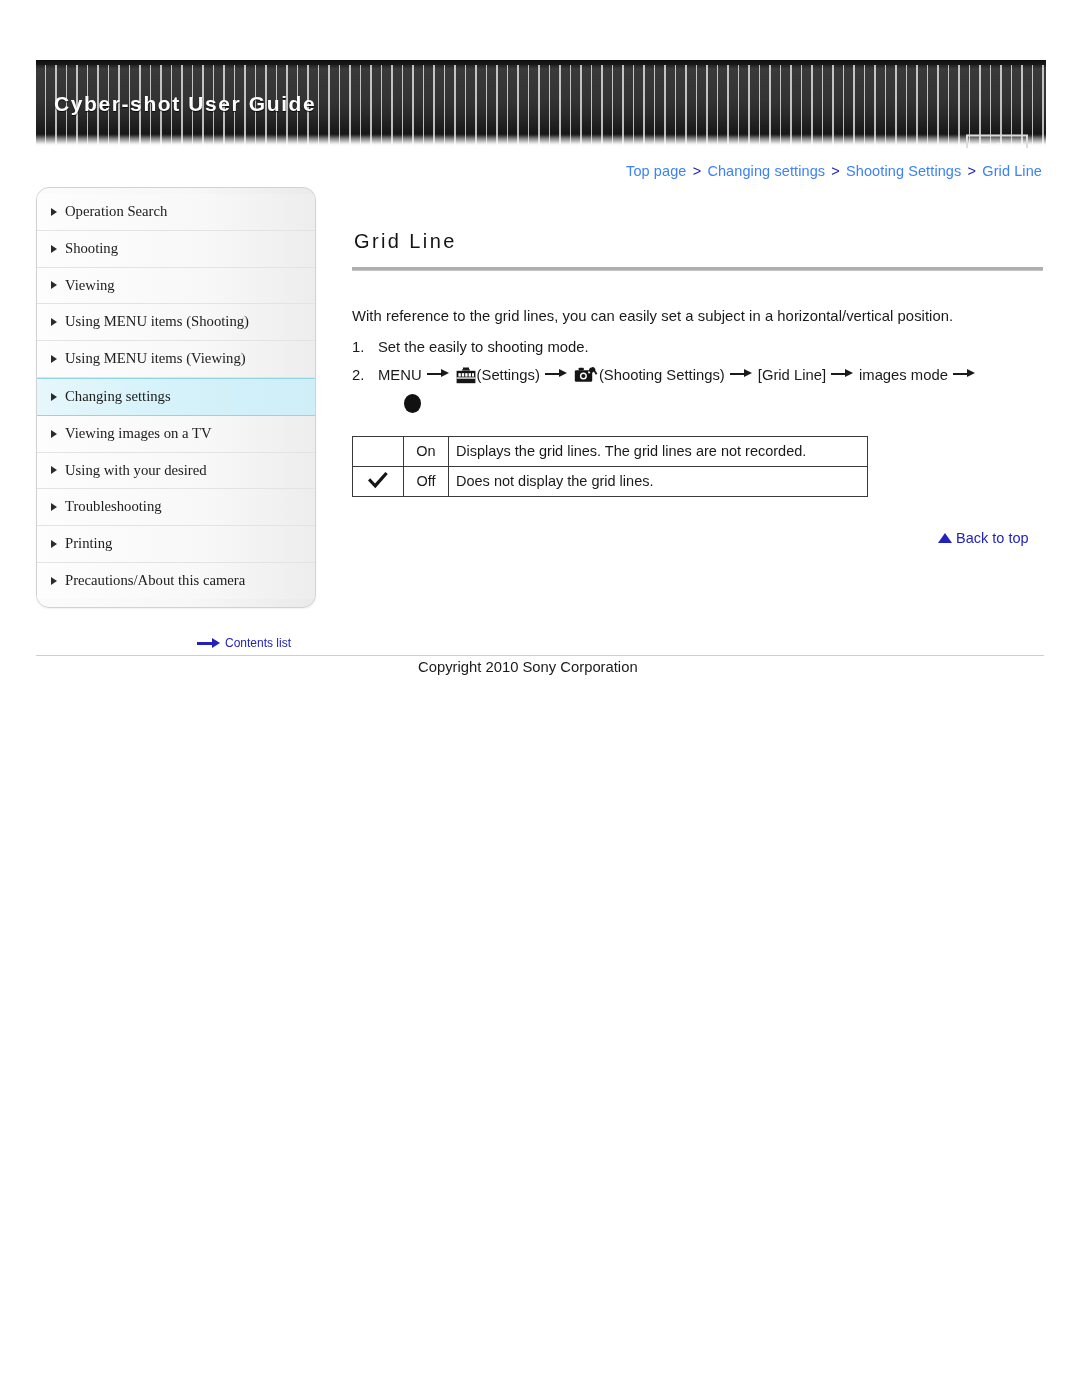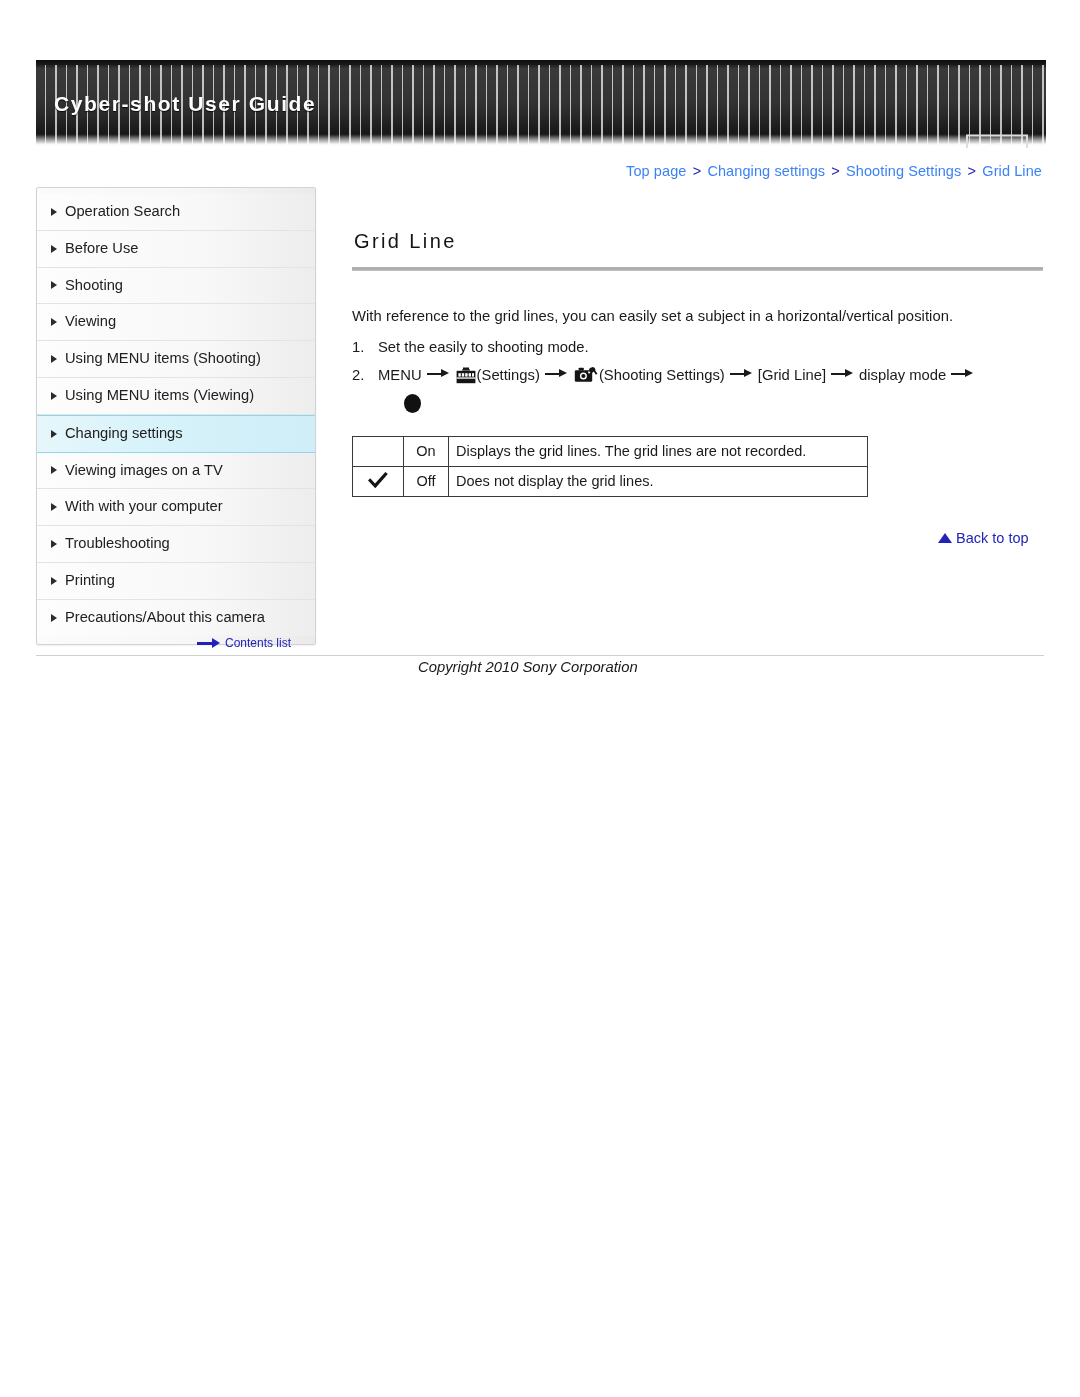--- a/index.html
+++ b/index.html
@@ -109,24 +109,25 @@
   .breadcrumb .crumb { color: #3b82f6; }
   .breadcrumb .sep { color: #2222bb; padding: 0 2px; }
 
   
   .sidebar {
     position: absolute;
     left: 36px;
     top: 187px;
     width: 278px;
     border: 1px solid #d2d2d2;
-    border-radius: 2px;
+    border-radius: 13px;
     background: linear-gradient(to right, #fbfbfb 0%, #f7f7f7 55%, #eaeaea 100%);
     box-shadow: 0 1px 2px rgba(0,0,0,0.06);
     overflow: hidden;
+    font-family: Liberation Serif, serif;
   }
   .sidebar-inner {
     padding: 6px 0 8px 0;
   }
   .nav-item {
     position: relative;
     height: 35.8px;
     line-height: 35.8px;
     padding-left: 28px;
     font-size: 14.7px;
@@ -327,21 +328,20 @@
     height: 1px;
     background: #cfcfcf;
   }
   .copyright {
     position: absolute;
     left: 418px;
     top: 659px;
     font-size: 14.8px;
     color: #1a1a1a;
     white-space: nowrap;
-    font-style: italic;
   }
   .page-number {
     position: absolute;
     left: 0;
     top: 1327px;
     width: 1080px;
     text-align: center;
     font-size: 14px;
     color: #2c2c2c;
   }
@@ -369,24 +369,20 @@
   </div>
 
   <div class="sidebar">
     <div class="sidebar-inner">
       <div class="nav-item">
         <span class="bullet"></span>
         <span>Operation Search</span>
       </div>
       <div class="nav-item">
         <span class="bullet"></span>
-        <span>Before Use</span>
-      </div>
-      <div class="nav-item">
-        <span class="bullet"></span>
         <span>Shooting</span>
       </div>
       <div class="nav-item">
         <span class="bullet"></span>
         <span>Viewing</span>
       </div>
       <div class="nav-item">
         <span class="bullet"></span>
         <span>Using MENU items (Shooting)</span>
       </div>
@@ -397,21 +393,21 @@
       <div class="nav-item selected">
         <span class="bullet"></span>
         <span>Changing settings</span>
       </div>
       <div class="nav-item">
         <span class="bullet"></span>
         <span>Viewing images on a TV</span>
       </div>
       <div class="nav-item">
         <span class="bullet"></span>
-        <span>With with your computer</span>
+        <span>Using with your desired</span>
       </div>
       <div class="nav-item">
         <span class="bullet"></span>
         <span>Troubleshooting</span>
       </div>
       <div class="nav-item">
         <span class="bullet"></span>
         <span>Printing</span>
       </div>
       <div class="nav-item">
@@ -449,21 +445,21 @@
               <rect x="12.6" y="6.2" width="2.4" height="3.4" fill="#ffffff"></rect>
               <rect x="16.0" y="6.2" width="2.0" height="3.4" fill="#ffffff"></rect>
               <rect x="0.6" y="10.4" width="18.8" height="1.3" fill="#ffffff"></rect>
             </svg></span><span>(Settings)</span><span class="arrow-glyph"></span><span class="icon-inline"><svg width="24" height="18" viewBox="0 0 24 18">
               <rect x="0.8" y="4.2" width="17.4" height="11.6" rx="1.4" fill="#151515"></rect>
               <rect x="4.6" y="1.8" width="5.2" height="2.8" rx="0.8" fill="#151515"></rect>
               <circle cx="9.4" cy="10.0" r="3.5" fill="#ffffff"></circle>
               <circle cx="9.4" cy="10.0" r="2.1" fill="#151515"></circle>
               <rect x="14.2" y="5.4" width="1.9" height="1.9" fill="#ffffff"></rect>
               <path d="M17.6 1.4 a2.6 2.6 0 1 0 2.2 4.0 l2.0 3.4 l1.6 -1.0 l-2.1 -3.4 a2.6 2.6 0 0 0 -3.7 -3.0 z" fill="#151515"></path>
-            </svg></span><span>(Shooting Settings)</span><span class="arrow-glyph"></span><span>[Grid Line]</span><span class="arrow-glyph"></span><span>display mode</span><span class="arrow-glyph"></span>
+            </svg></span><span>(Shooting Settings)</span><span class="arrow-glyph"></span><span>[Grid Line]</span><span class="arrow-glyph"></span><span>images mode</span><span class="arrow-glyph"></span>
         <span class="step-second-line"><span class="ok-dot"></span></span>
       </div>
 
     </div>
 
     <table class="option-table">
       <tbody>
         <tr>
           <td class="col-check"></td>
           <td class="col-label">On</td>

